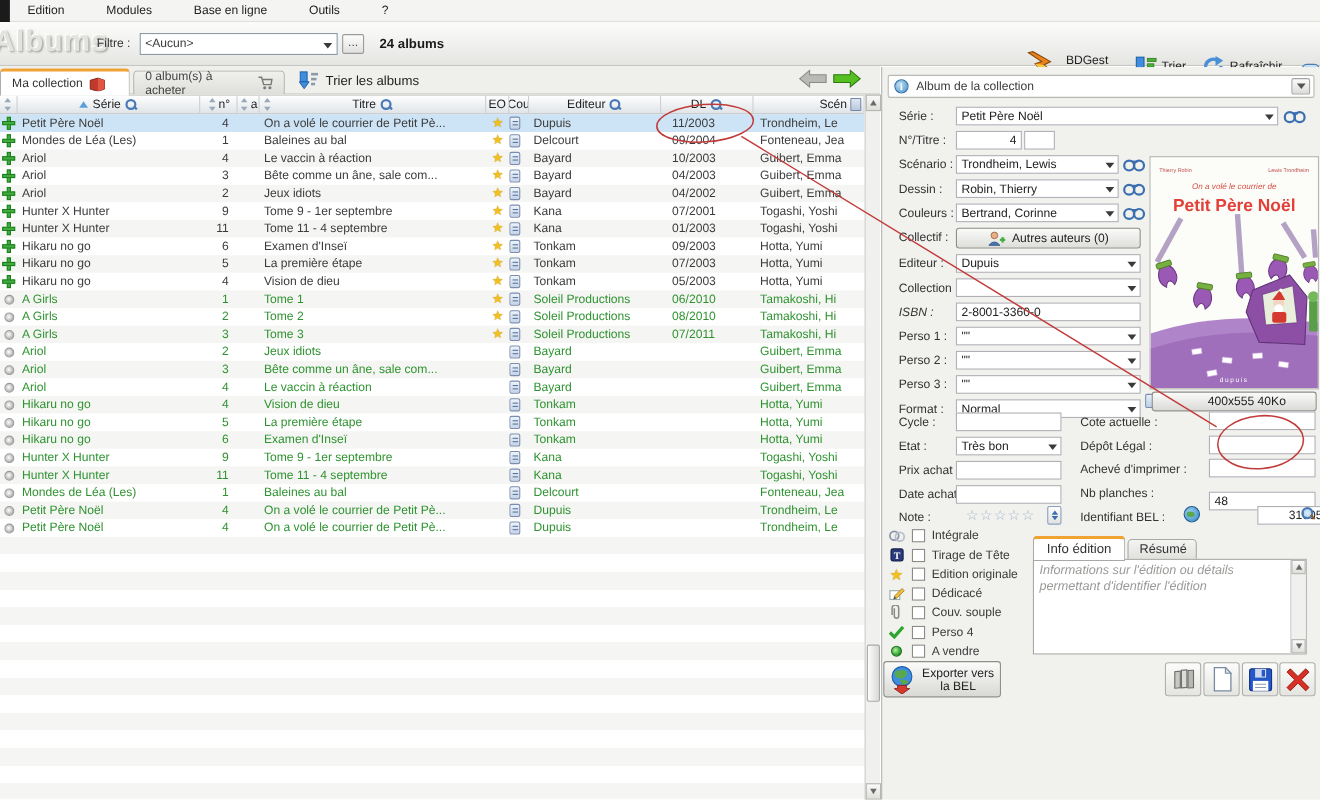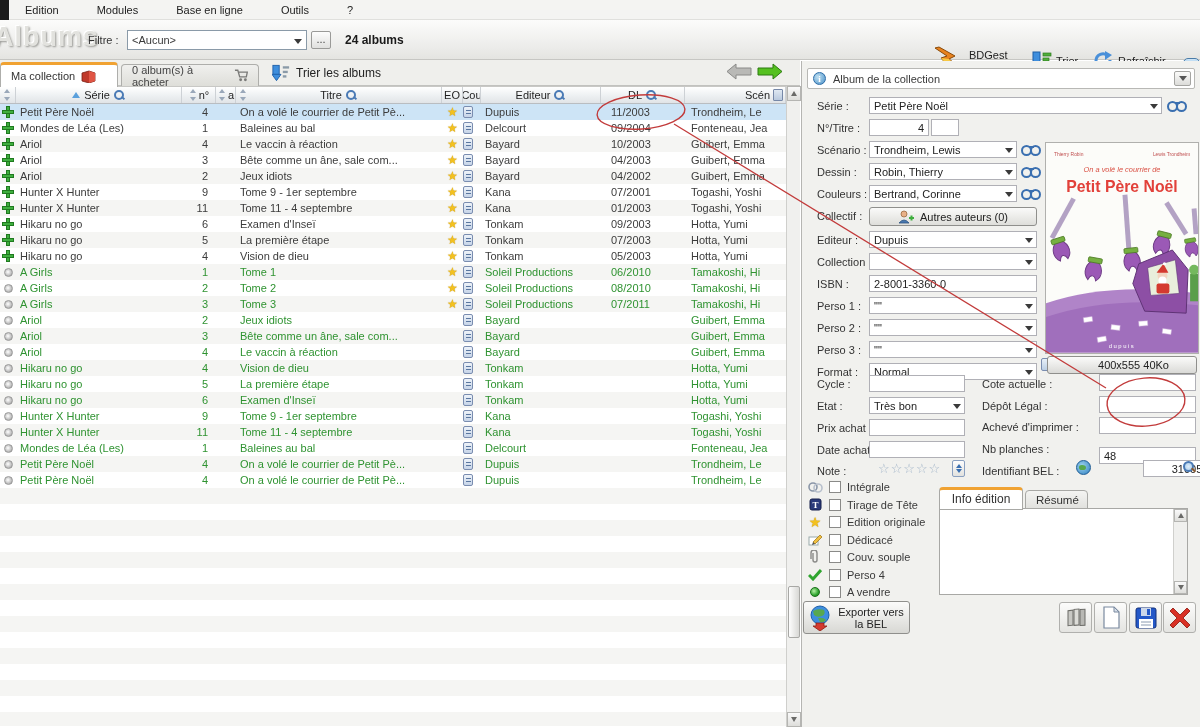--- a/index.html
+++ b/index.html
@@ -722,21 +722,21 @@
       </svg>
       <span>Autres auteurs (0)</span>
     </div>
 
     <span class="plabel" style="top:173px;">Editeur :</span>
     <div class="ddl" style="left:67px;top:170px;width:168px;"><span>Dupuis</span><span class="dd-arr"></span></div>
 
     <span class="plabel" style="top:195px;">Collection :</span>
     <div class="ddl" style="left:67px;top:192px;width:168px;"><span></span><span class="dd-arr"></span></div>
 
-    <span class="plabel" style="top:217px;">ISBN :</span>
+    <span class="plabel" style="top:217px;font-style:italic;">ISBN :</span>
     <input class="pfield" style="left: 67px; top: 214px; width: 168px;" readonly="" value="2-8001-3360-0">
 
     <span class="plabel" style="top:239px;">Perso 1 :</span>
     <div class="ddl" style="left:67px;top:236px;width:168px;"><span>""</span><span class="dd-arr"></span></div>
 
     <span class="plabel" style="top:261px;">Perso 2 :</span>
     <div class="ddl" style="left:67px;top:258px;width:168px;"><span>""</span><span class="dd-arr"></span></div>
 
     <span class="plabel" style="top:283px;">Perso 3 :</span>
     <div class="ddl" style="left:67px;top:280px;width:168px;"><span>""</span><span class="dd-arr"></span></div>
@@ -901,20 +901,21 @@
     <span class="chklabel">A vendre</span>
   </div>
 </div>
 
     <div id="ptabs">
         <div class="ptab active" style="left: 137px; top: 426px; width: 84px; text-align: center;">Info édition</div>
         <div class="ptab" style="left: 223px; top: 429px; width: 63px; text-align: center;">Résumé</div>
         <div class="ptab" style="left: 288px; top: 429px; width: 98px; text-align: center; margin-top: 32px;">Commentaire</div>
       </div>
     <div id="edition-box">
+      <div id="edition-placeholder">Informations sur l'édition ou détails permettant d'identifier l'édition</div>
       <div id="edition-scroll">
         <div class="sbtn" style="top:0;width:13px;height:13px;">
             <span class="sb-tri-up"></span>
           </div>
         <div class="sbtn" style="bottom:0;width:13px;height:13px;">
             <span class="sb-tri-down"></span>
           </div>
       </div>
     </div>
 

